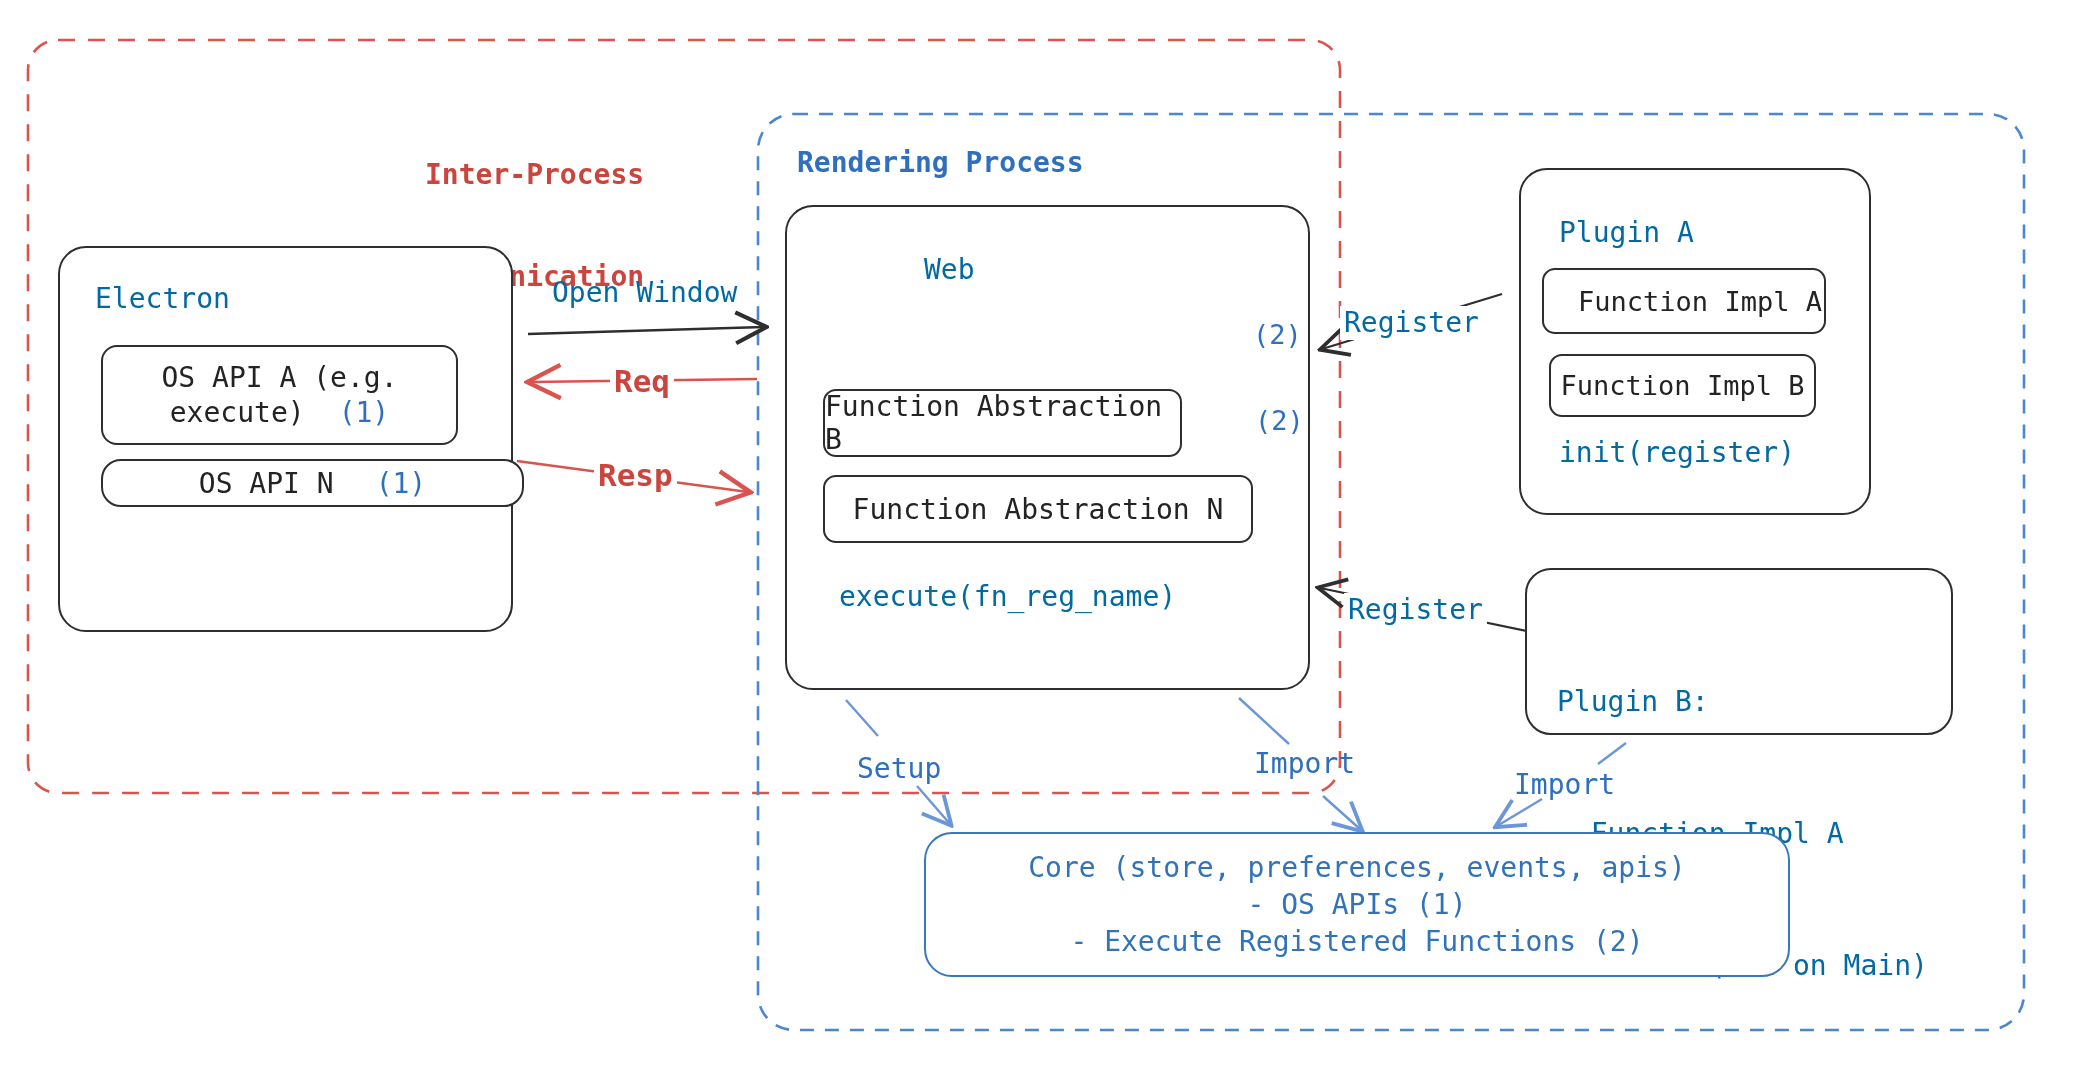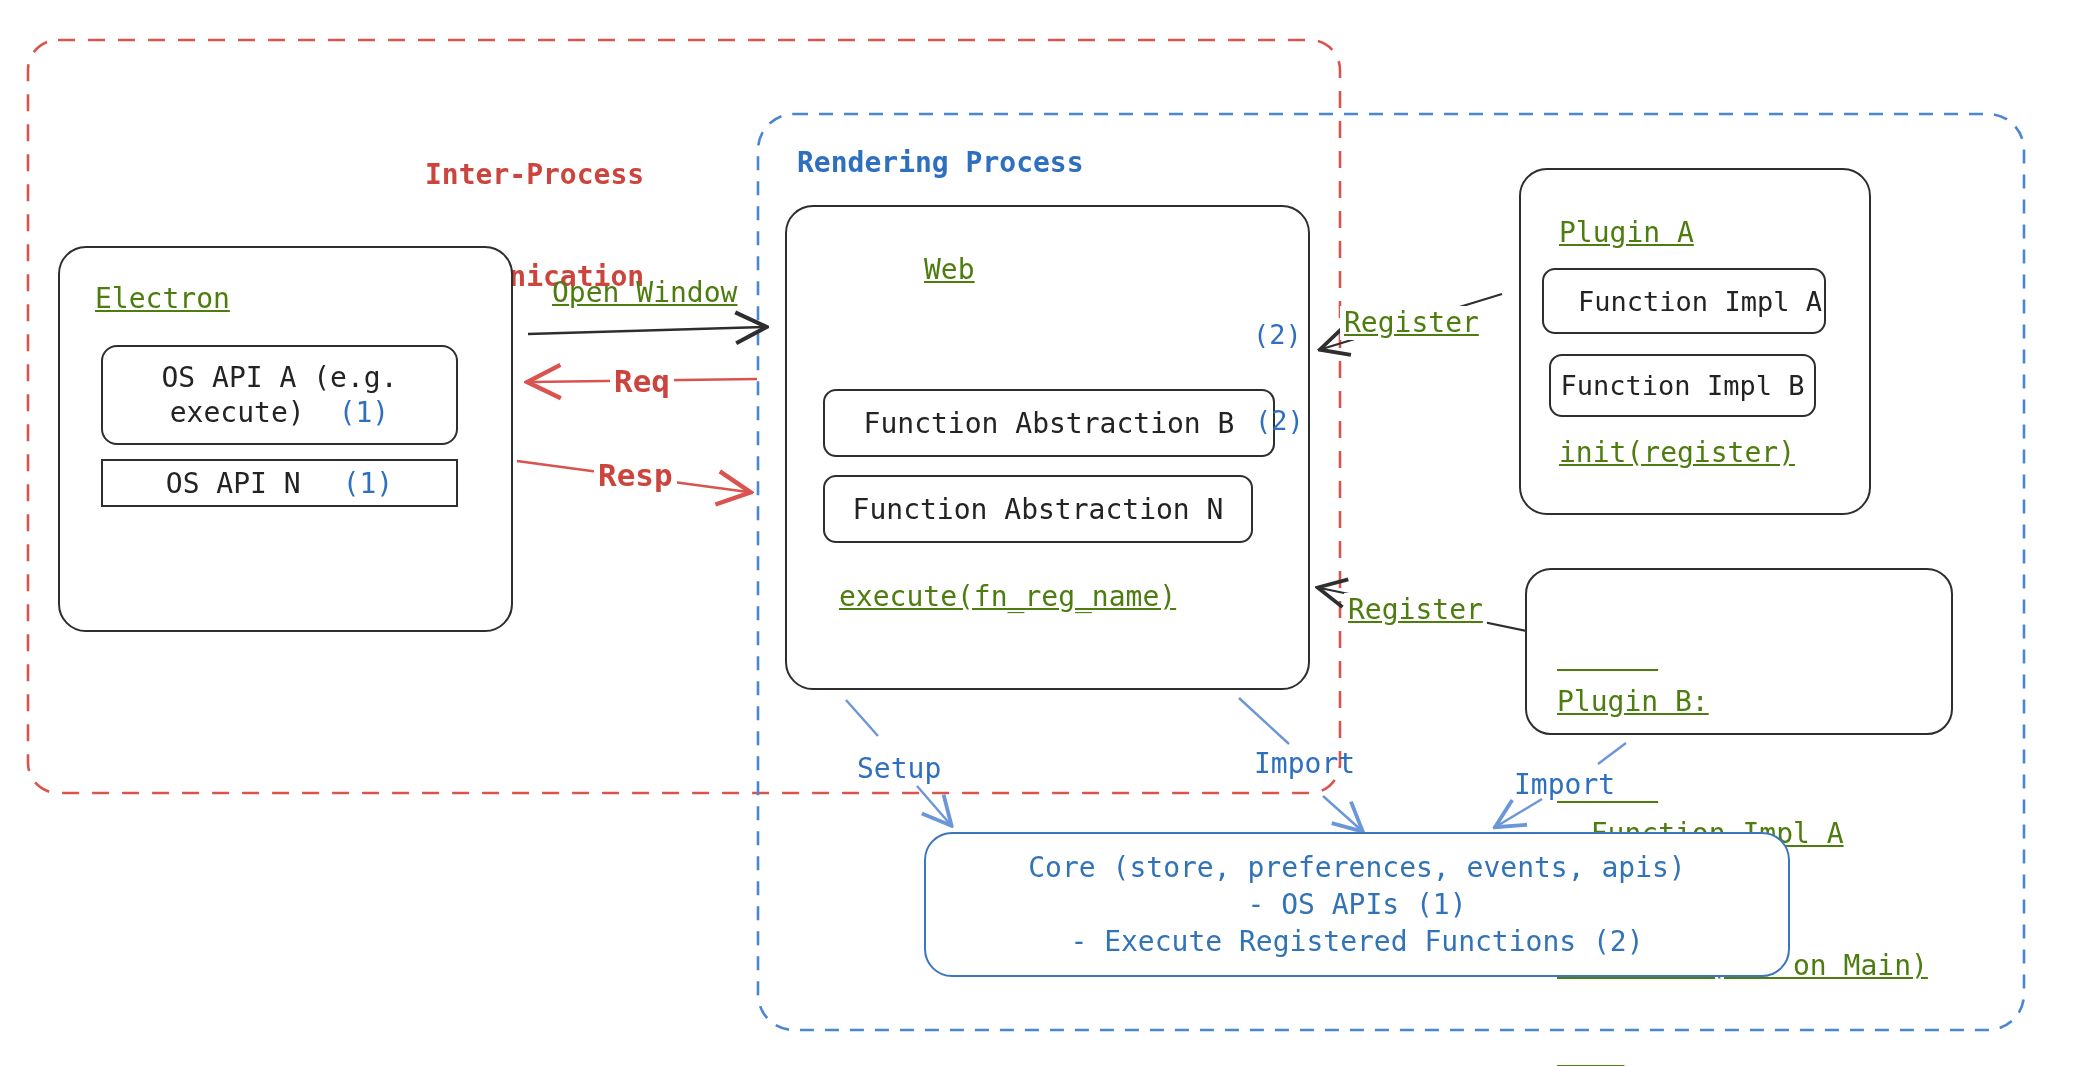--- a/index.html
+++ b/index.html
@@ -8,21 +8,21 @@
     width:2074px;height:1066px;
     background:#ffffff;
     font-family:"DejaVu Sans Mono","Liberation Mono",monospace;
     color:#232323;
     overflow:hidden;
   }
   .label{position:absolute;white-space:pre;font-size:28px;line-height:1.2;}
   .onwhite{background:#ffffff;padding:0 4px;}
   .red-text{color:#cb453e;font-weight:bold;}
   .blue-text{color:#2e6fbe;}
-  .black-text{color:#4d7c0f;text-decoration:underline;}
+  .black-text{color:#0369a1;}
   .box{
     position:absolute;
     border:2.5px solid #2e2e2e;
     border-radius:28px;
     background:#ffffff;
     box-sizing:border-box;
   }
   .minibox{
     position:absolute;
     border:2px solid #2e2e2e;
@@ -96,36 +96,36 @@
     <div class="label black-text" style="left:35px;top:34px;">Electron</div>
     <div class="minibox" style="left:41px;top:97px;width:357px;height:100px;border-radius:16px;">
       <div class="col">
         <span>OS API A (e.g.</span>
         <span class="row" style="gap:34px;">
           <span>execute)</span>
           <span class="blue-text">(1)</span>
         </span>
       </div>
     </div>
-    <div class="minibox" style="left:41px;top:211px;width:357px;height:48px;border-radius:0;">
+    <div class="minibox" style="left:41px;top:211px;width:423px;height:48px;border-radius:20px;">
       <span class="row" style="gap:42px;">
         <span>OS API N</span>
         <span class="blue-text">(1)</span>
       </span>
     </div>
   </div>
 
   <div class="label black-text" style="left:552px;top:276px;text-align:center;">Open Window</div>
   <div class="label red-text onwhite" style="left:610px;top:363px;font-size:31px;">Req</div>
   <div class="label red-text onwhite" style="left:594px;top:457px;font-size:31px;">Resp</div>
 
   <div class="box" style="left:785px;top:205px;width:525px;height:485px;">
     <div class="label black-text" style="left:137px;top:46px;">Web</div>
     <span class="badge" style="left:466px;top:112px;">(2)</span>
-    <div class="minibox" style="left:36px;top:182px;width:452px;height:68px;">
+    <div class="minibox" style="left:36px;top:182px;width:359px;height:68px;">
       <span>Function Abstraction B</span>
     </div>
     <span class="badge" style="left:468px;top:198px;">(2)</span>
     <div class="minibox" style="left:36px;top:268px;width:430px;height:68px;">
       <span>Function Abstraction N</span>
     </div>
     <div class="label black-text" style="left:52px;top:373px;">execute(fn_reg_name)</div>
   </div>
 
   <div class="label black-text onwhite" style="left:1340px;top:306px;">Register</div>

